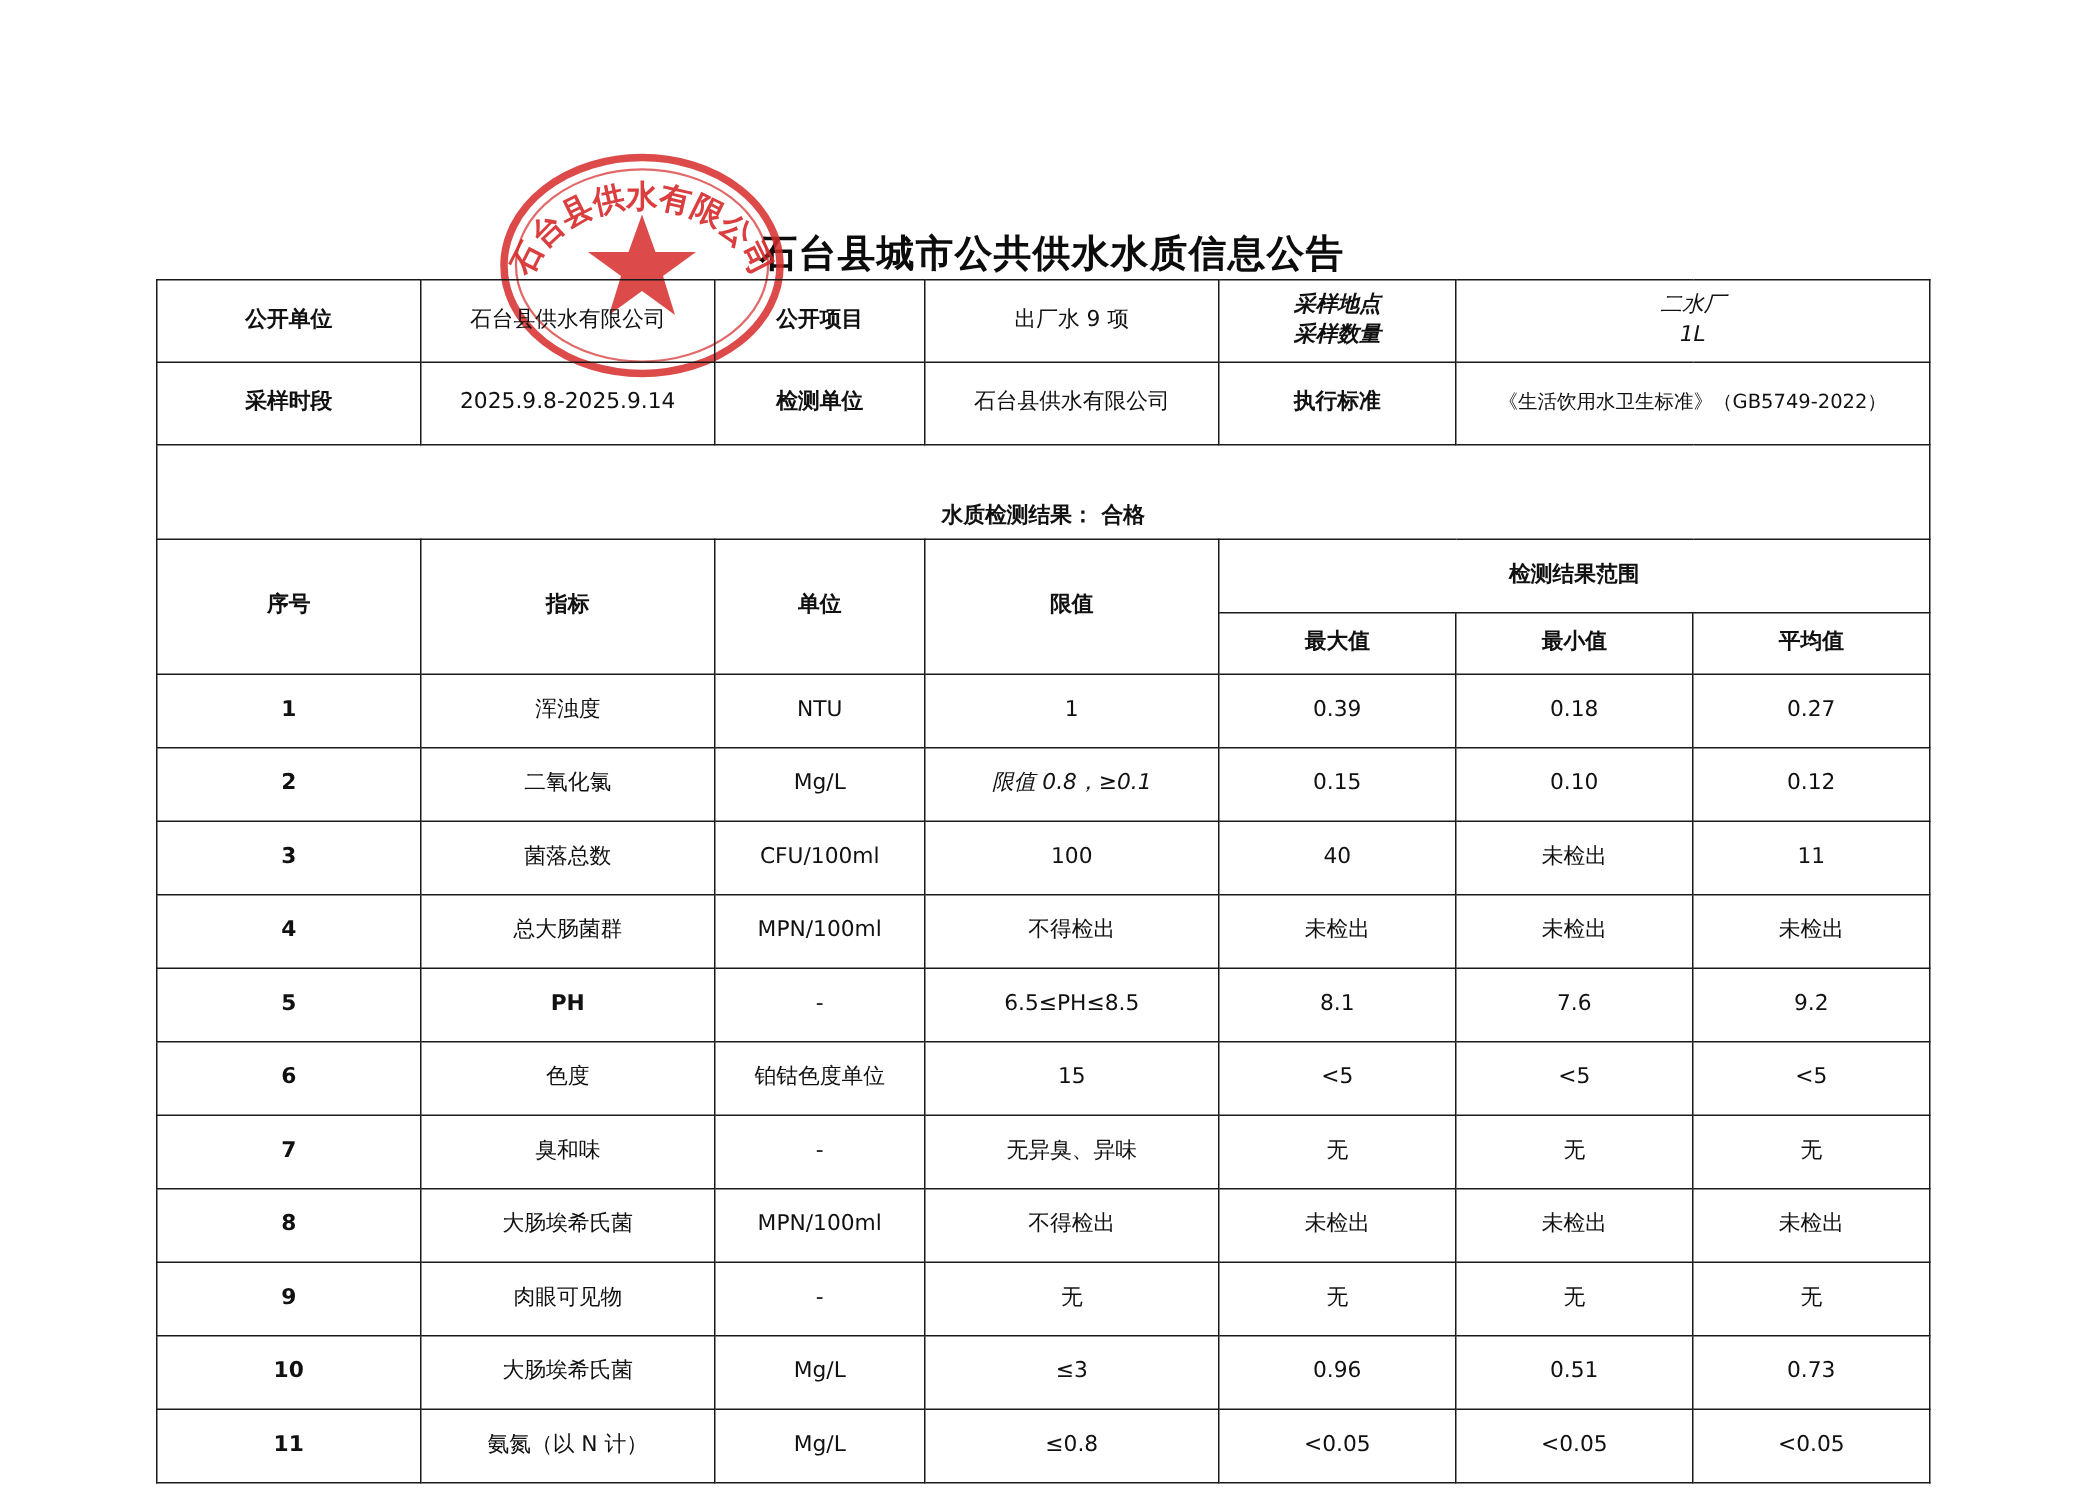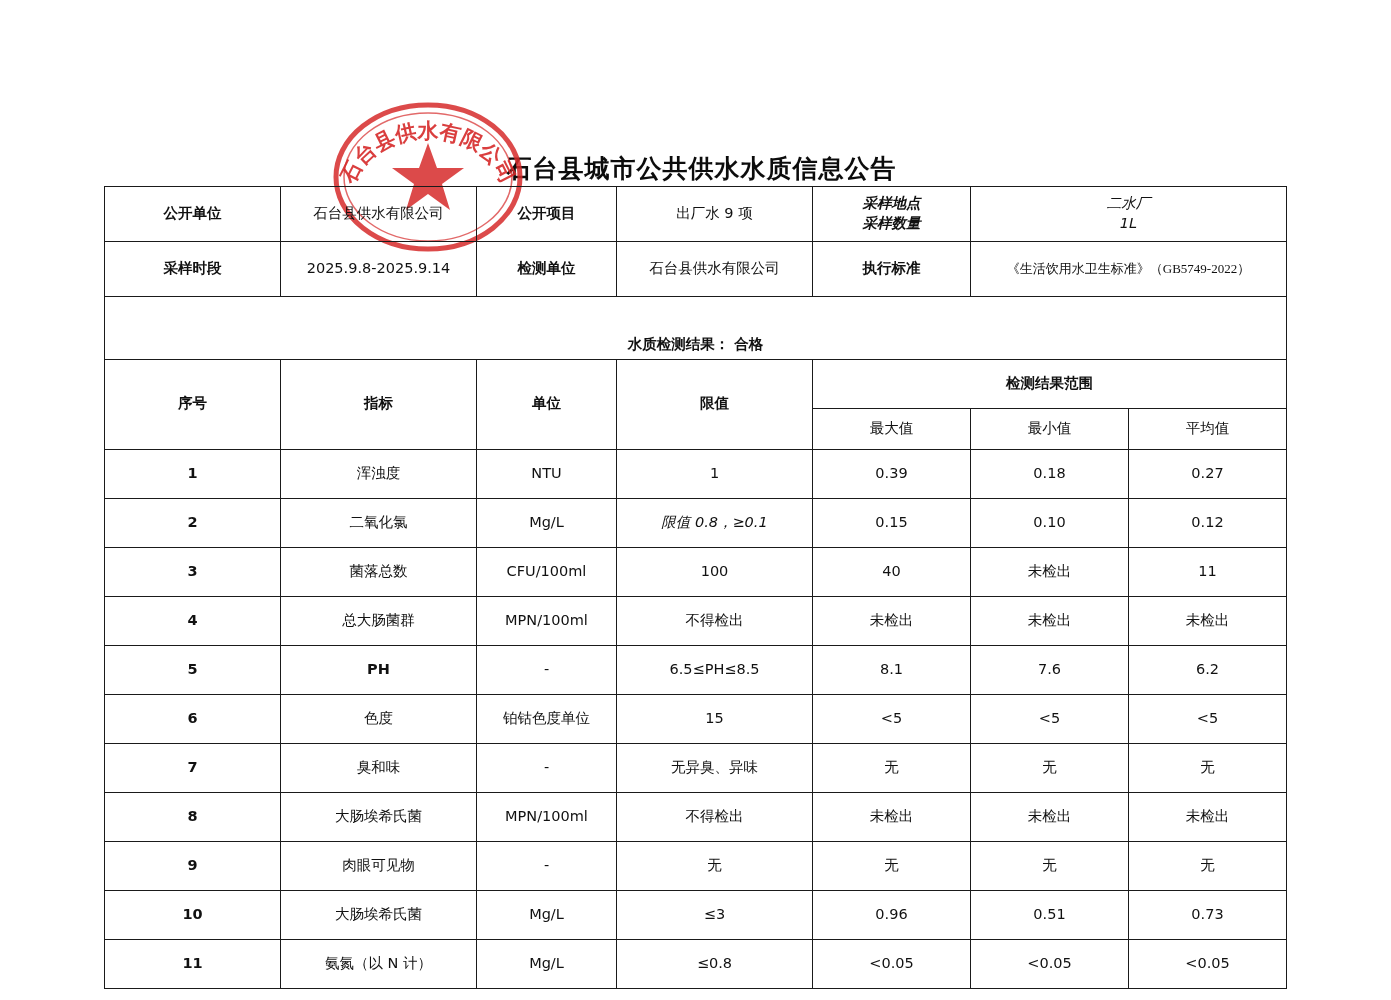--- a/index.html
+++ b/index.html
@@ -73,25 +73,24 @@
     text-align: center;
     font-weight: bold;
     font-size: 14.5px;
     margin-top: 34px;
   }
   .small-std {
     font-size: 13px;
     line-height: 1.3;
     display: block;
     padding: 0 6px;
-    font-family: Liberation Serif, serif;
   }
   .two-line { line-height: 1.45; font-style: italic; }
   .colhdr td { font-weight: bold; height: 40px; }
-  .subhdr td { font-weight: normal; height: 32px; }
+  .subhdr td { font-weight: bold; height: 32px; }
   .data-row td { height: 40px; }
   .idx { font-weight: bold; }
   .nowrap { white-space: nowrap; font-style: italic; }
 </style>
 </head>
 <body>
 
 <div class="page">
 
   <div class="doc-title">石台县城市公共供水水质信息公告</div>
@@ -198,21 +197,21 @@
           <td>未检出</td>
           <td>未检出</td>
         </tr>
         <tr class="data-row">
           <td class="idx">5</td>
           <td class="b">PH</td>
           <td>-</td>
           <td>6.5≤PH≤8.5</td>
           <td>8.1</td>
           <td>7.6</td>
-          <td>6.2</td>
+          <td>9.2</td>
         </tr>
         <tr class="data-row">
           <td class="idx">6</td>
           <td>色度</td>
           <td>铂钴色度单位</td>
           <td>15</td>
           <td>&lt;5</td>
           <td>&lt;5</td>
           <td>&lt;5</td>
         </tr>

